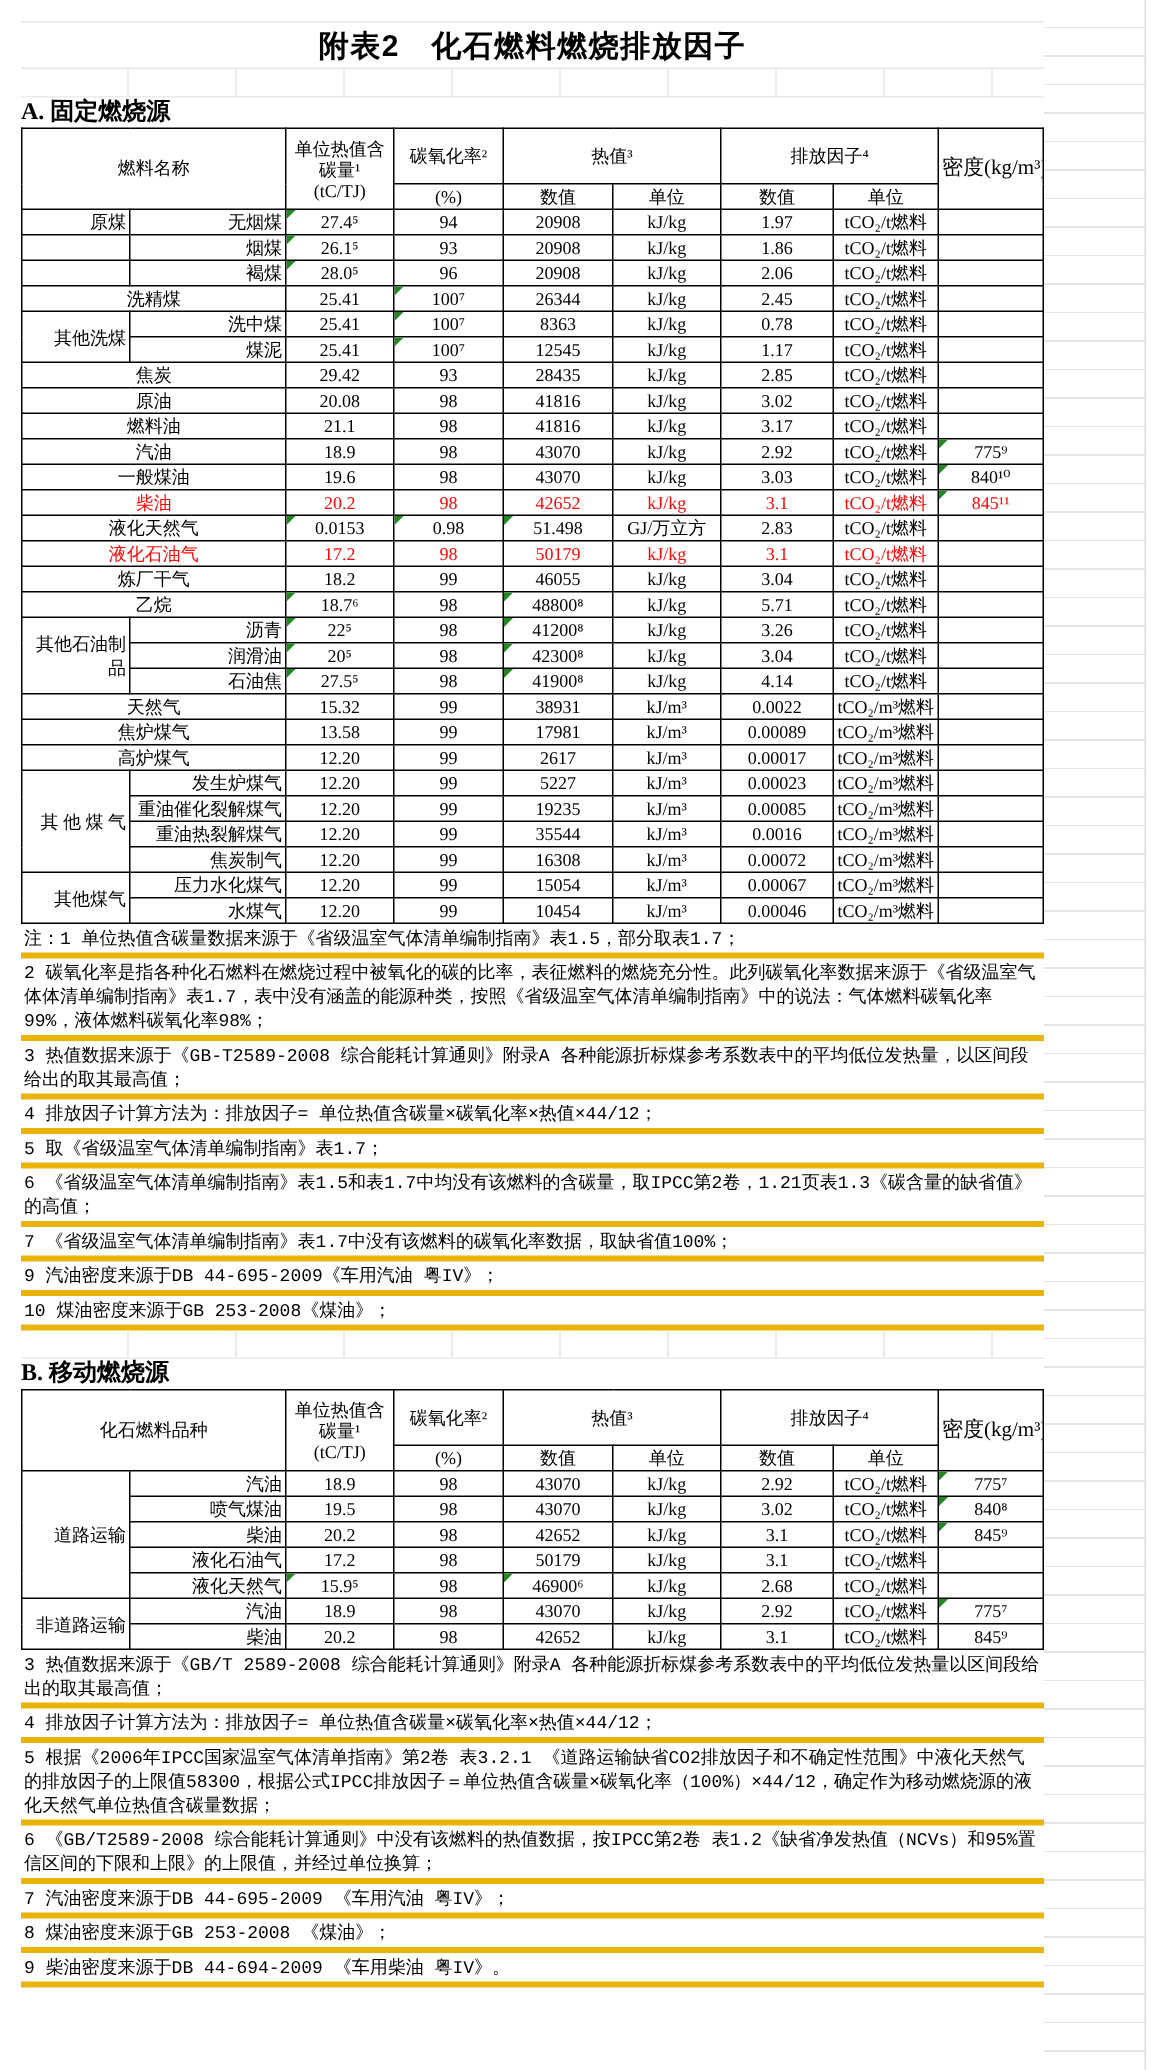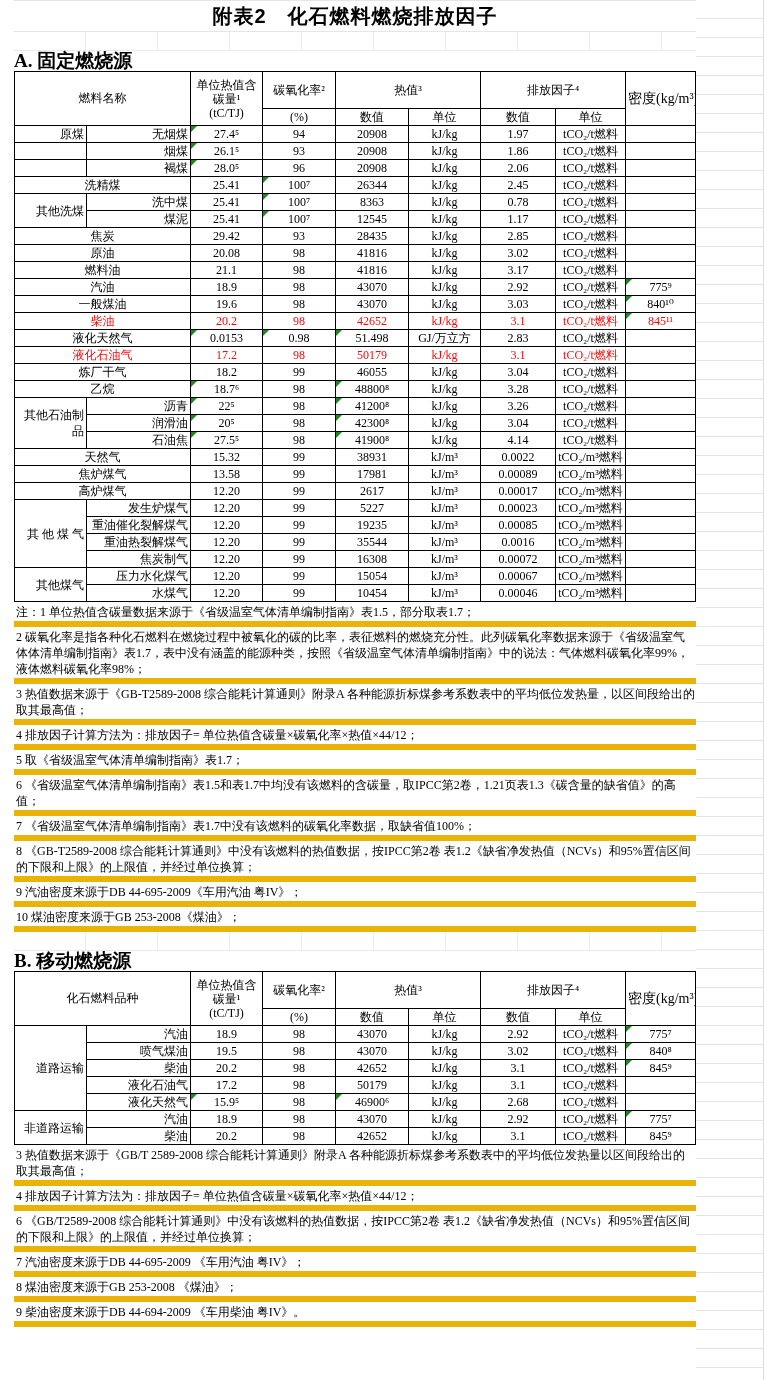--- a/index.html
+++ b/index.html
@@ -1,36 +1,36 @@
 <!DOCTYPE html>
 <html><head>
 <meta charset="utf-8">
 <style>
   html,body{margin:0;padding:0;}
   body{
     width:782px;height:1380px;overflow:hidden;background:#ffffff;color:#000;
     font-family:"Liberation Serif","DejaVu Serif",serif;position:relative;
   }
-  .page{position:relative;padding:0 0 0 14px;}
+  .page{position:relative;padding:14px 0 0 14px;}
   
   .grid-right{
     position:absolute;left:696px;top:0;width:67px;height:1380px;pointer-events:none;
     background:repeating-linear-gradient(to bottom,transparent 0,transparent 18px,#e4e4e4 18px,#e4e4e4 19px);
     border-right:1px solid #dcdcdc;
   }
   .title-row{
     width:682px;height:30px;border-top:1px solid #e6e6e6;border-bottom:1px solid #e6e6e6;
     display:flex;align-items:center;justify-content:center;
     font-family:"Liberation Sans","DejaVu Sans",sans-serif;font-weight:bold;font-size:20px;letter-spacing:1px;
   }
   .grid-row{
     width:682px;height:18px;border-bottom:1px solid #ebebeb;
     background:repeating-linear-gradient(to right,transparent 0,transparent 71px,#ebebeb 71px,#ebebeb 72px);
   }
-  .section-label{height:20px;line-height:20px;font-weight:bold;font-size:19px;}
+  .section-label{height:20px;line-height:20px;font-weight:bold;font-size:16px;}
   table{border-collapse:collapse;table-layout:fixed;width:682px;}
   col.c0{width:72px}col.c1{width:104px}col.c2{width:72px}col.c3{width:73px}col.c4{width:73px}
   col.c5{width:72px}col.c6{width:75px}col.c7{width:70px}col.c8{width:70px}
   th,td{
     border:1px solid #000;padding:0 2px;height:16px;line-height:16px;
     font-size:12px;font-weight:normal;text-align:center;vertical-align:middle;
     overflow:hidden;position:relative;
   }
   td{white-space:nowrap;}
   thead tr.h1 th{height:36px;line-height:15px;}
@@ -39,22 +39,23 @@
   th.density-h{font-size:14px;white-space:nowrap;}
   td.left{text-align:right;padding-left:3px;white-space:normal;}
   tr.red td{color:#fe0606;}
   td.blk{color:#000;font-family:Liberation Serif, serif;}
   td.tri::before{
     content:"";position:absolute;top:0;left:0;width:0;height:0;
     border-top:6px solid #1e8a1e;border-right:6px solid transparent;
   }
   .notes{width:682px;}
   .note{
-    border-bottom:6px solid #eab308;font-size:12px;line-height:16px;
+    border-bottom:4px solid #eab308;font-size:12px;line-height:16px;
     padding:2px 1px 1px 2px;
+    font-family:Liberation Mono, monospace;
   }
 </style>
 </head>
 <body>
 
 <div class="grid-right"></div>
 
 <div class="page">
 
   <div class="title-row">
@@ -251,21 +252,21 @@
           <td>3.04</td>
           <td>tCO₂/t燃料</td>
           <td></td>
         </tr>
         <tr>
           <td colspan="2">乙烷</td>
           <td class="tri">18.7⁶</td>
           <td>98</td>
           <td class="tri">48800⁸</td>
           <td>kJ/kg</td>
-          <td>3.28</td>
+          <td>5.71</td>
           <td>tCO₂/t燃料</td>
           <td></td>
         </tr>
         <tr>
           <td rowspan="3" class="left">其他石油制品</td>
           <td class="left">沥青</td>
           <td class="tri">22⁵</td>
           <td>98</td>
           <td class="tri">41200⁸</td>
           <td>kJ/kg</td>
@@ -389,21 +390,20 @@
   </table>
 
   <div class="notes" id="notes-a">
       <div class="note">注：1 单位热值含碳量数据来源于《省级温室气体清单编制指南》表1.5，部分取表1.7；</div>
       <div class="note">2 碳氧化率是指各种化石燃料在燃烧过程中被氧化的碳的比率，表征燃料的燃烧充分性。此列碳氧化率数据来源于《省级温室气体体清单编制指南》表1.7，表中没有涵盖的能源种类，按照《省级温室气体清单编制指南》中的说法：气体燃料碳氧化率99%，液体燃料碳氧化率98%；</div>
       <div class="note">3 热值数据来源于《GB-T2589-2008 综合能耗计算通则》附录A 各种能源折标煤参考系数表中的平均低位发热量，以区间段给出的取其最高值；</div>
       <div class="note">4 排放因子计算方法为：排放因子= 单位热值含碳量×碳氧化率×热值×44/12；</div>
       <div class="note">5 取《省级温室气体清单编制指南》表1.7；</div>
       <div class="note">6 《省级温室气体清单编制指南》表1.5和表1.7中均没有该燃料的含碳量，取IPCC第2卷，1.21页表1.3《碳含量的缺省值》的高值；</div>
       <div class="note">7 《省级温室气体清单编制指南》表1.7中没有该燃料的碳氧化率数据，取缺省值100%；</div>
-      <div class="note">8 《GB-T2589-2008 综合能耗计算通则》中没有该燃料的热值数据，按IPCC第2卷 表1.2《缺省净发热值（NCVs）和95%置信区间的下限和上限》的上限值，并经过单位换算；</div>
       <div class="note">9 汽油密度来源于DB 44-695-2009《车用汽油 粤IV》；</div>
       <div class="note">10 煤油密度来源于GB 253-2008《煤油》；</div>
     </div>
 
   <div class="grid-row"></div>
 
   <div class="section-label">B. 移动燃烧源</div>
 
   <table>
     <colgroup>
@@ -509,19 +509,20 @@
           <td>3.1</td>
           <td>tCO₂/t燃料</td>
           <td>845⁹</td>
         </tr>
       </tbody>
   </table>
 
   <div class="notes" id="notes-b">
       <div class="note">3 热值数据来源于《GB/T 2589-2008 综合能耗计算通则》附录A 各种能源折标煤参考系数表中的平均低位发热量以区间段给出的取其最高值；</div>
       <div class="note">4 排放因子计算方法为：排放因子= 单位热值含碳量×碳氧化率×热值×44/12；</div>
+      <div class="note">5 根据《2006年IPCC国家温室气体清单指南》第2卷 表3.2.1 《道路运输缺省CO2排放因子和不确定性范围》中液化天然气的排放因子的上限值58300，根据公式IPCC排放因子＝单位热值含碳量×碳氧化率（100%）×44/12，确定作为移动燃烧源的液化天然气单位热值含碳量数据；</div>
       <div class="note">6 《GB/T2589-2008 综合能耗计算通则》中没有该燃料的热值数据，按IPCC第2卷 表1.2《缺省净发热值（NCVs）和95%置信区间的下限和上限》的上限值，并经过单位换算；</div>
       <div class="note">7 汽油密度来源于DB 44-695-2009 《车用汽油 粤IV》；</div>
       <div class="note">8 煤油密度来源于GB 253-2008 《煤油》；</div>
       <div class="note">9 柴油密度来源于DB 44-694-2009 《车用柴油 粤IV》。</div>
     </div>
 
 </div>
 
 </body></html>

